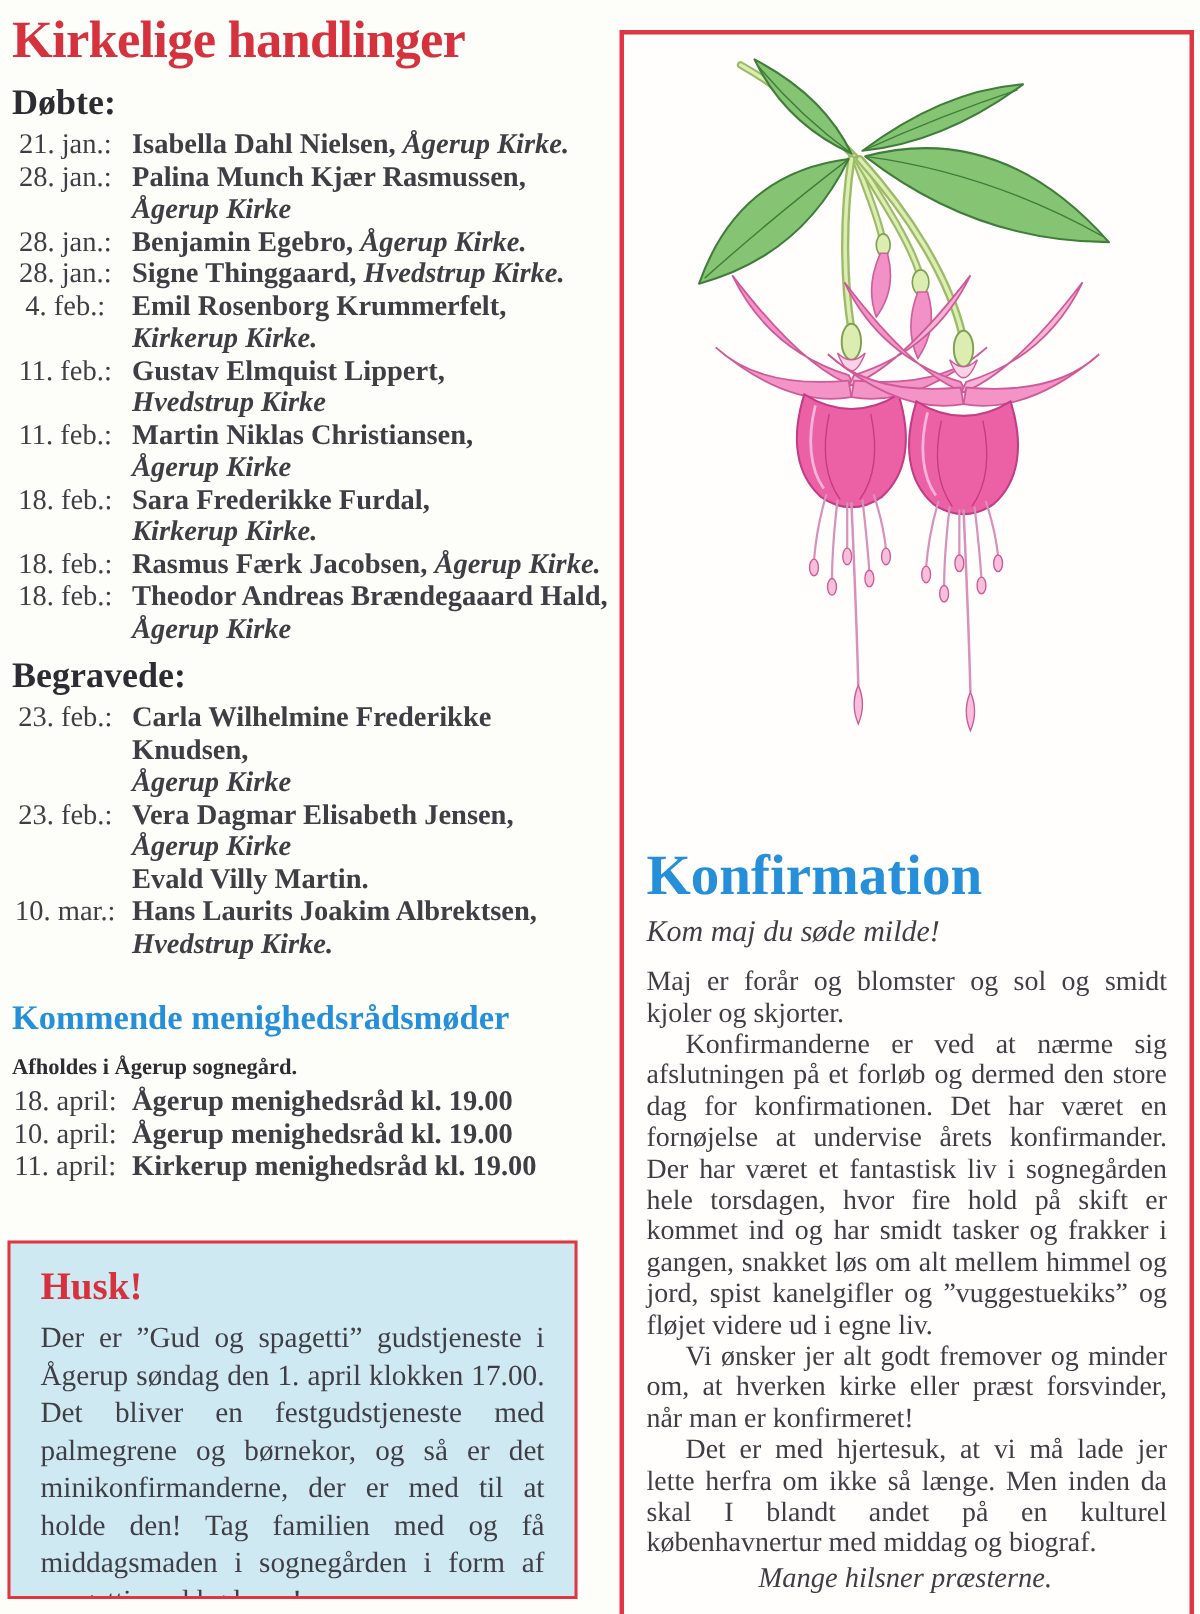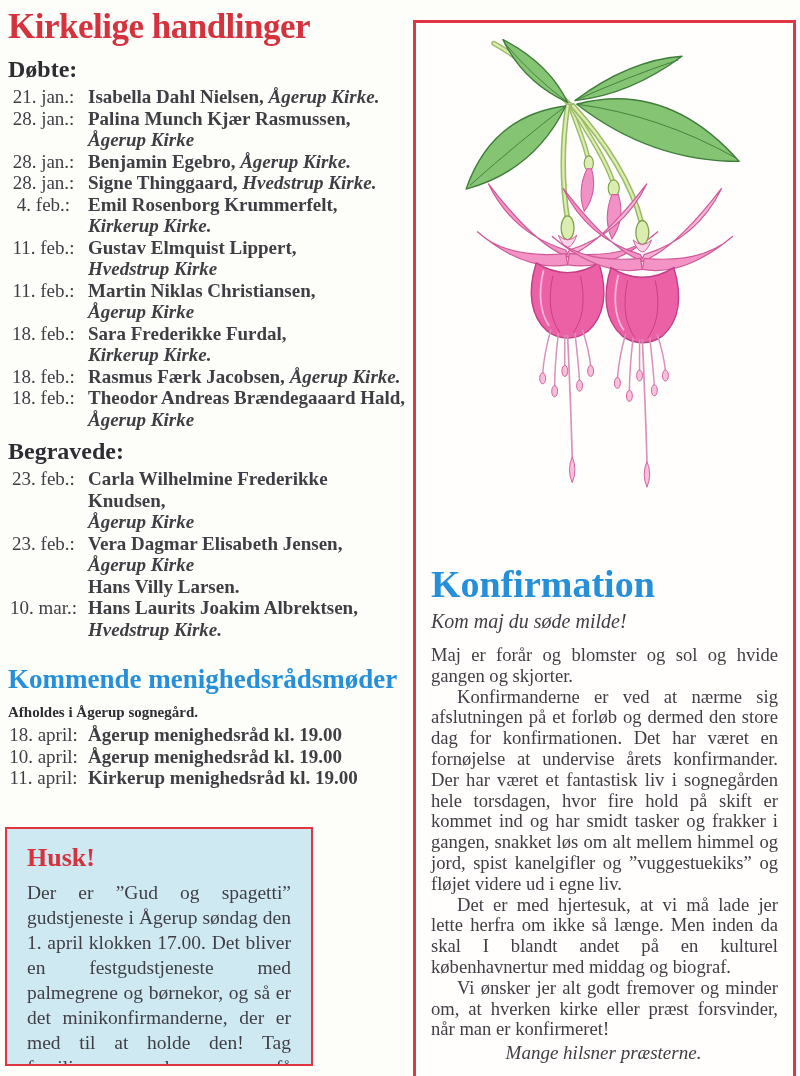--- a/index.html
+++ b/index.html
@@ -24,29 +24,29 @@
   .col-left{position:absolute;left:8px;top:6px;width:398px;}
   .main-title{
     font-size:35px;line-height:42px;font-weight:bold;
     color:var(--accent-red);letter-spacing:-0.5px;margin-bottom:8px;
   }
   .sec-title{
     font-size:24px;line-height:27px;font-weight:bold;
     color:var(--heading-dark);margin:8px 0 3px 0;
   }
   .sec-title.blue{
-    color:var(--accent-blue);font-size:27px;line-height:30px;margin:24px 0 6px 0;
+    color:var(--accent-blue);font-size:23px;line-height:30px;margin:24px 0 6px 0;
   }
   .sub-bold{font-weight:bold;font-size:15px;line-height:24px;color:var(--heading-dark);}
   .entry{display:flex;font-size:19px;line-height:21.5px;}
   .edate{flex:0 0 80px;text-align:center;padding-right:9px;white-space:nowrap;}
   .etext{flex:1;font-weight:bold;}
   .it{font-style:italic;}
   .husk-box{
-    position:absolute;left:5px;top:827px;width:308px;height:239px;
+    position:absolute;left:5px;top:827px;width:380px;height:239px;
     background:var(--husk-bg);border:2px solid var(--husk-border);
     padding:14px 20px 10px 20px;overflow:hidden;
   }
   .husk-title{
     font-size:26px;line-height:30px;font-weight:bold;
     color:var(--accent-red);margin-bottom:7px;
   }
   .husk-body{font-size:19.5px;line-height:25px;text-align:justify;color:var(--text-dark);}
   
   .col-right{
@@ -125,21 +125,21 @@
 
     <section>
       <h2 class="sec-title">Begravede:</h2>
       <div>
           <div class="entry">
             <span class="edate">23. feb.:</span>
             <span class="etext"><span>Carla Wilhelmine Frederikke Knudsen,</span><br><span class="it">Ågerup Kirke</span></span>
           </div>
           <div class="entry">
             <span class="edate">23. feb.:</span>
-            <span class="etext"><span>Vera Dagmar Elisabeth Jensen,</span><br><span class="it">Ågerup Kirke</span><br><span>Hans Villy Larsen.</span></span>
+            <span class="etext"><span>Vera Dagmar Elisabeth Jensen,</span><br><span class="it">Ågerup Kirke</span><br><span>Evald Villy Martin.</span></span>
           </div>
           <div class="entry">
             <span class="edate">10. mar.:</span>
             <span class="etext"><span>Hans Laurits Joakim Albrektsen,</span><br><span class="it">Hvedstrup Kirke.</span></span>
           </div>
         </div>
     </section>
 
     <section>
       <h2 class="sec-title blue">Kommende menighedsrådsmøder</h2>
@@ -238,20 +238,20 @@
         <ellipse cx="198" cy="179" rx="6" ry="9" fill="#dcedb2" stroke="#7fa051" stroke-width="1.2"></ellipse>
         <path d="M196,186 Q186,212 196,234 Q211,212 203,186 Z" fill="#f291c5" stroke="#ce5f9d" stroke-width="1.2"></path>
       </g>
 
       <use href="#fuchsia" x="148" y="222"></use>
       <use href="#fuchsia" x="229" y="227"></use>
     </svg>
 
     <h1 class="kon-title">Konfirmation</h1>
     <p class="kon-sub">Kom maj du søde milde!</p>
-    <p class="body">Maj er forår og blomster og sol og hvide gangen og skjorter.</p>
+    <p class="body">Maj er forår og blomster og sol og smidt kjoler og skjorter.</p>
     <p class="body ind">Konfirmanderne er ved at nærme sig afslutningen på et forløb og dermed den store dag for konfirmationen. Det har været en fornøjelse at undervise årets konfirmander. Der har været et fantastisk liv i sognegården hele torsdagen, hvor fire hold på skift er kommet ind og har smidt tasker og frakker i gangen, snakket løs om alt mellem himmel og jord, spist kanelgifler og ”vuggestuekiks” og fløjet videre ud i egne liv.</p>
+    <p class="body ind">Vi ønsker jer alt godt fremover og minder om, at hverken kirke eller præst forsvinder, når man er konfirmeret!</p>
     <p class="body ind">Det er med hjertesuk, at vi må lade jer lette herfra om ikke så længe. Men inden da skal I blandt andet på en kulturel københavnertur med middag og biograf.</p>
-    <p class="body ind">Vi ønsker jer alt godt fremover og minder om, at hverken kirke eller præst forsvinder, når man er konfirmeret!</p>
     <p class="signature">Mange hilsner præsterne.</p>
   </div>
 
 </div>
 
 </body></html>

